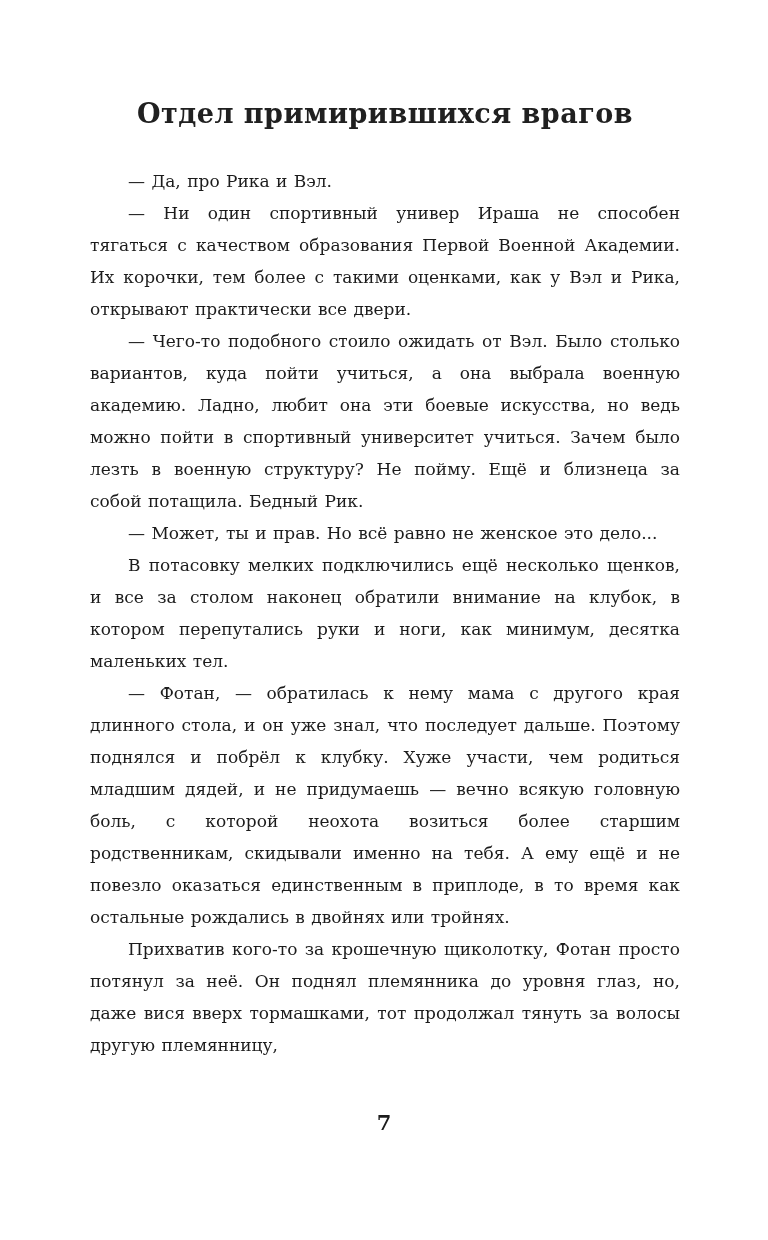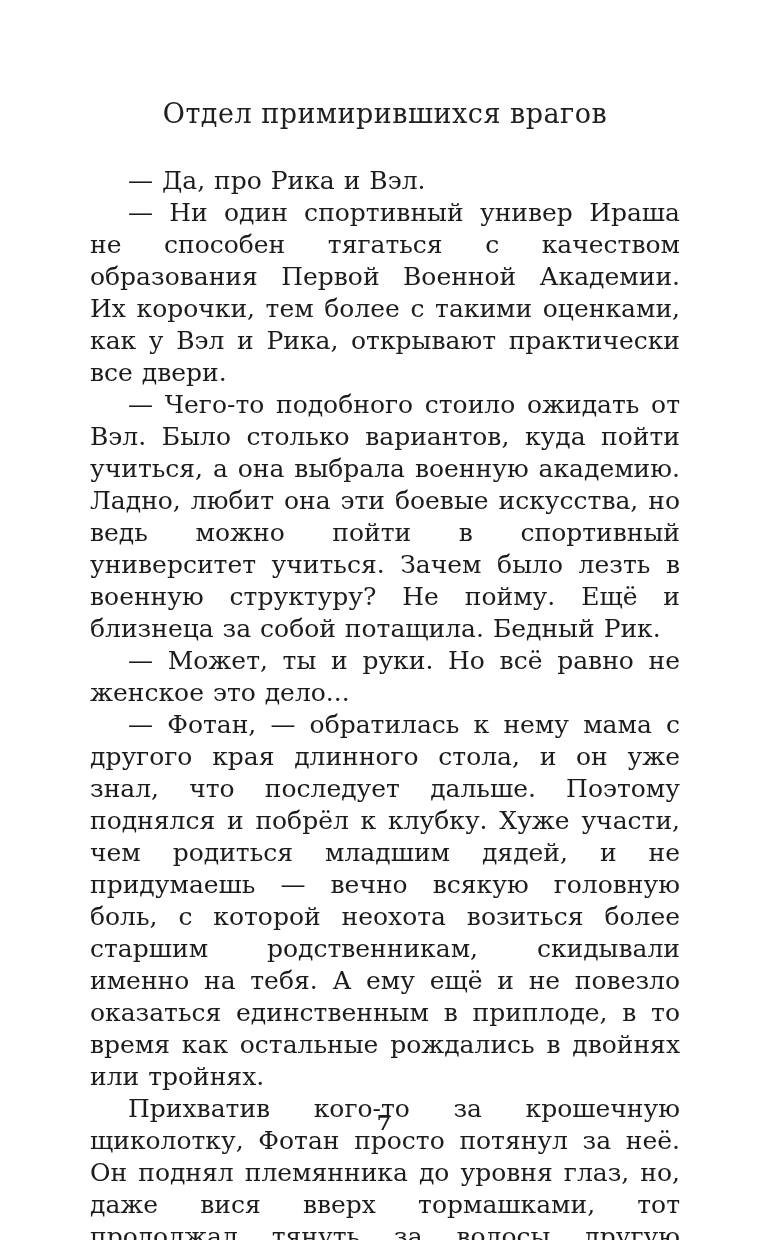--- a/index.html
+++ b/index.html
@@ -19,27 +19,27 @@
   .text-block {
     position: absolute;
     left: 90px;
     top: 98px;
     width: 590px;
   }
   .title {
     margin: 0 0 36px 0;
     text-align: center;
     font-size: 27px;
-    font-weight: normal;
+    font-weight: bold;
     letter-spacing: 0.5px;
     color: #202020;
   }
   .body-text p {
     margin: 0;
-    font-size: 25px;
+    font-size: 17px;
     line-height: 32px;
     text-align: justify;
     text-indent: 38px;
     word-spacing: 1px;
     hyphens: auto;
     -webkit-hyphens: auto;
     color: #1c1c1c;
   }
   .page-number {
     position: absolute;
@@ -55,19 +55,20 @@
 </head>
 <body>
 
 <div class="page">
   <div class="text-block">
     <h1 class="title">Отдел примирившихся врагов</h1>
     <div class="body-text">
       <p>— Да, про Рика и Вэл.</p>
       <p>— Ни один спортивный универ Ираша не способен тягаться с качеством образования Первой Военной Академии. Их корочки, тем более с такими оценками, как у Вэл и Рика, открывают практически все двери.</p>
       <p>— Чего-то подобного стоило ожидать от Вэл. Было столько вариантов, куда пойти учиться, а она выбрала военную академию. Ладно, любит она эти боевые искусства, но ведь можно пойти в спортивный университет учиться. Зачем было лезть в военную структуру? Не пойму. Ещё и близнеца за собой потащила. Бедный Рик.</p>
-      <p>— Может, ты и руки. Но всё равно не женское это дело...</p>
+      <p>— Может, ты и прав. Но всё равно не женское это дело...</p>
+      <p>В потасовку мелких подключились ещё несколько щенков, и все за столом наконец обратили внимание на клубок, в котором перепутались руки и ноги, как минимум, десятка маленьких тел.</p>
       <p>— Фотан, — обратилась к нему мама с другого края длинного стола, и он уже знал, что последует дальше. Поэтому поднялся и побрёл к клубку. Хуже участи, чем родиться младшим дядей, и не придумаешь — вечно всякую головную боль, с которой неохота возиться более старшим родственникам, скидывали именно на тебя. А ему ещё и не повезло оказаться единственным в приплоде, в то время как остальные рождались в двойнях или тройнях.</p>
       <p>Прихватив кого-то за крошечную щиколотку, Фотан просто потянул за неё. Он поднял племянника до уровня глаз, но, даже вися вверх тормашками, тот продолжал тянуть за волосы другую племянницу,</p>
     </div>
   </div>
   <div class="page-number">7</div>
 </div>
 
 </body></html>

